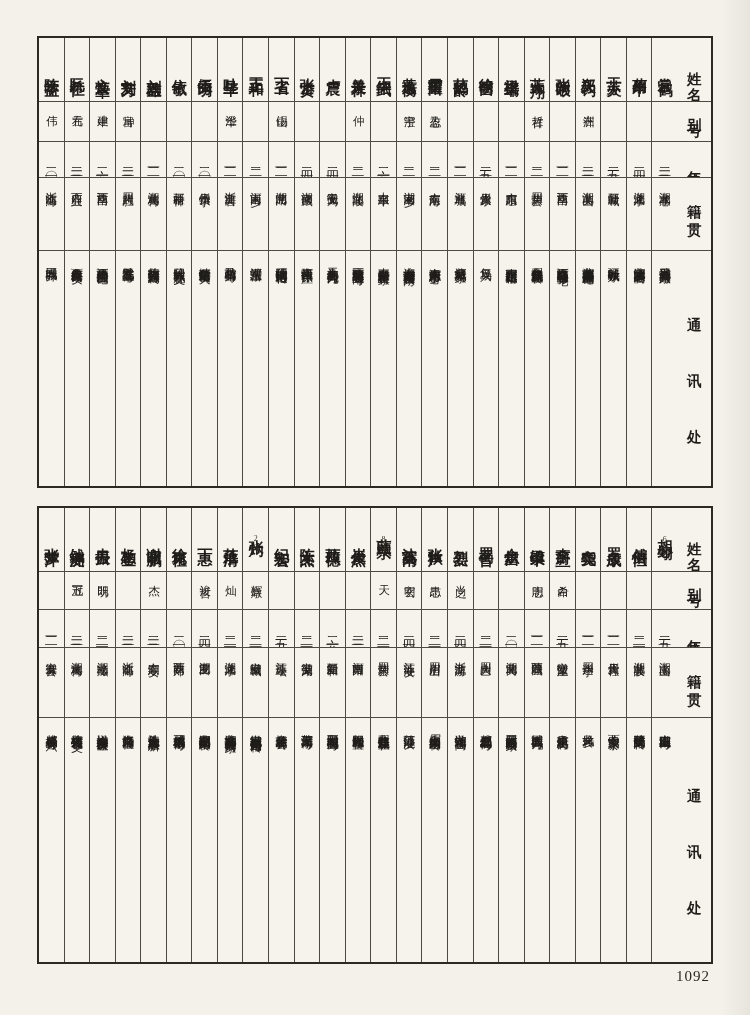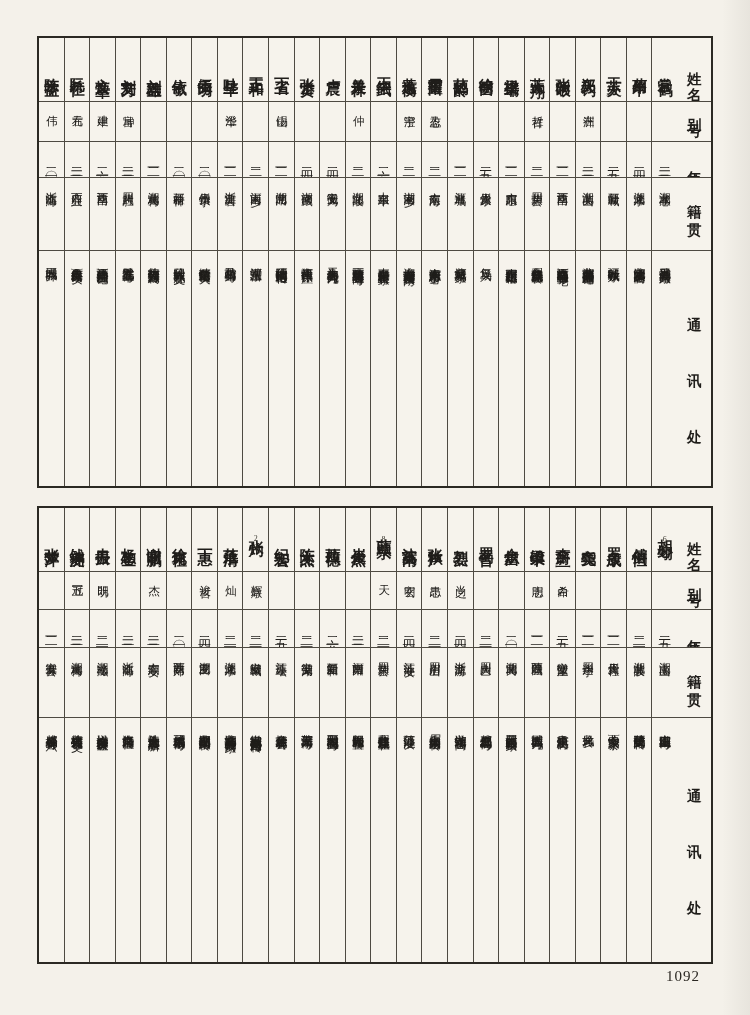--- a/index.html
+++ b/index.html
@@ -59,21 +59,21 @@
   .header-col .h-name{padding-top:10px;}
   .header-col .h-alias span{letter-spacing:6px;}
   .header-col .h-alias{padding-top:5px;}
   .header-col .h-age span{letter-spacing:3px;}
   .header-col .h-age{padding-top:3px;}
   .header-col .h-origin span{letter-spacing:20px;}
   .header-col .h-origin{padding-top:14px;}
   .header-col .h-addr span{letter-spacing:56px;}
   .header-col .h-addr{padding-top:40px;justify-content:center;}
   .page-number{
-    position:absolute;top:968px;right:50px;
+    position:absolute;top:968px;right:40px;
     font-size:15px;letter-spacing:1px;color:#2a2722;
     font-family:"Liberation Serif","DejaVu Serif",serif;
   }
 </style>
 </head>
 <body>
 
 <div class="scan-shade"></div>
 
 <div class="dir-table" id="table-top">

